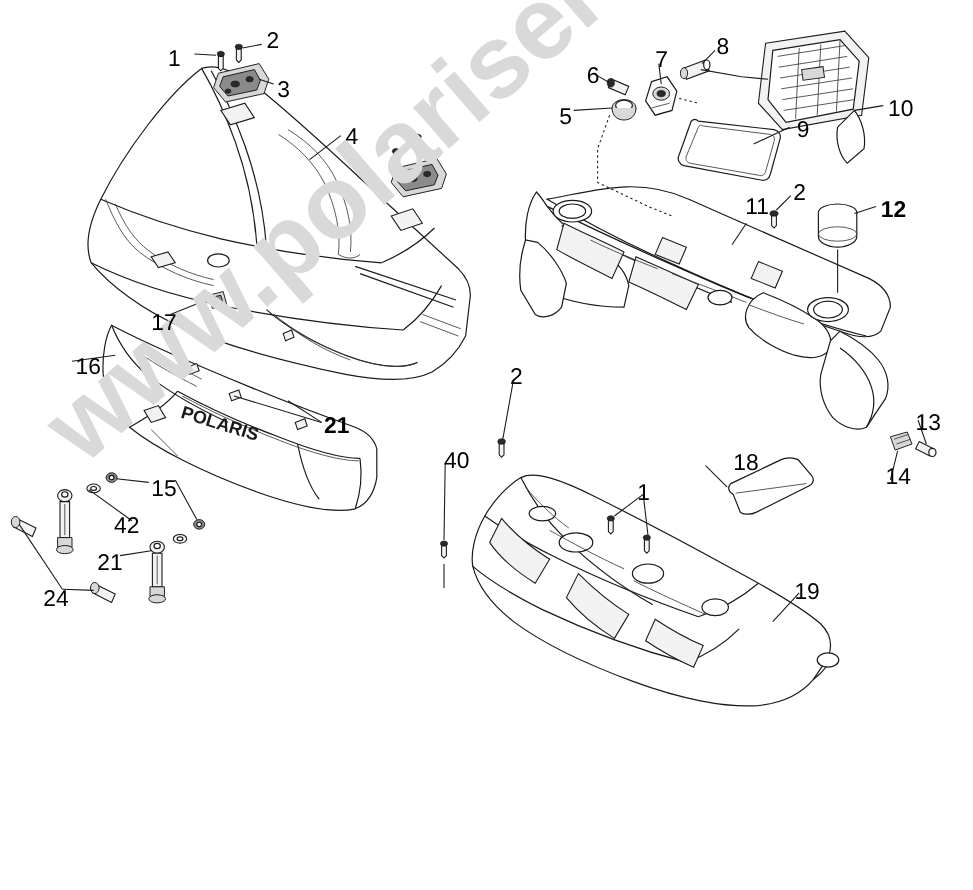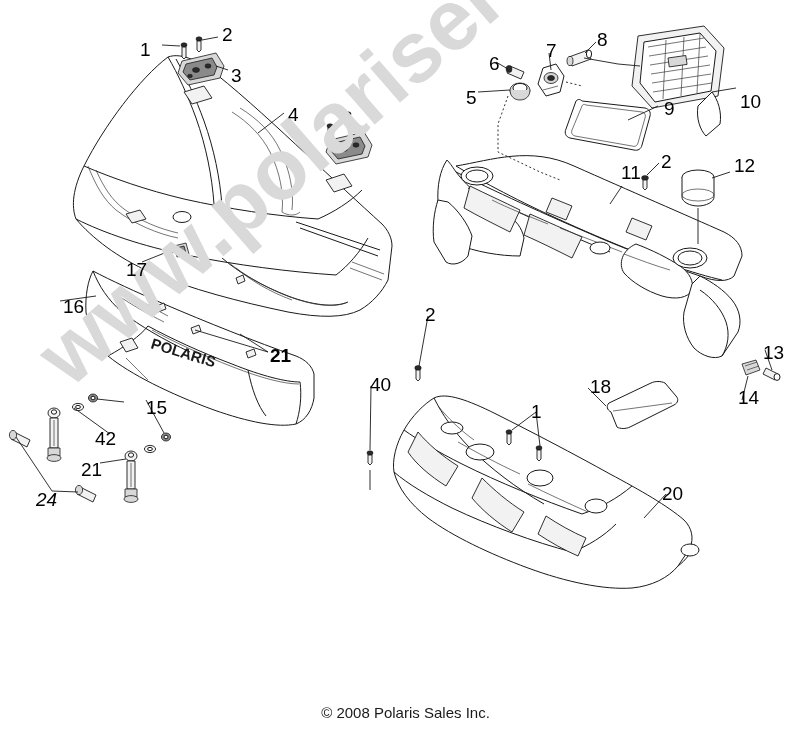--- a/index.html
+++ b/index.html
@@ -421,34 +421,33 @@
 
   <div class="callout-label" style="left:140px; top:40px;">1</div>
   <div class="callout-label" style="left:222px; top:25px;">2</div>
   <div class="callout-label" style="left:231px; top:66px;">3</div>
   <div class="callout-label" style="left:288px; top:105px;">4</div>
   <div class="callout-label" style="left:466px; top:88px;">5</div>
   <div class="callout-label" style="left:489px; top:54px;">6</div>
   <div class="callout-label" style="left:546px; top:41px;">7</div>
   <div class="callout-label" style="left:597px; top:30px;">8</div>
   <div class="callout-label" style="left:664px; top:99px;">9</div>
-  <div class="callout-label" style="left:740px; top:92px;">10</div>
+  <div class="callout-label" style="left:740px; top:82px;">10</div>
   <div class="callout-label" style="left:621px; top:163px;text-align:center;">11</div>
   <div class="callout-label" style="left:661px; top:152px;">2</div>
-  <div class="callout-label" style="left:734px; top:156px;">12</div>
+  <div class="callout-label" style="left:734px; top:166px;font-weight:bold;">12</div>
   <div class="callout-label" style="left:763px; top:343px;">13</div>
   <div class="callout-label" style="left:738px; top:388px;">14</div>
-  <div class="callout-label" style="left:126px; top:398px;margin-left:20px;">15</div>
+  <div class="callout-label" style="left:126px; top:398px;">15</div>
   <div class="callout-label" style="left:63px;  top:297px;">16</div>
   <div class="callout-label" style="left:126px; top:260px;">17</div>
-  <div class="callout-label" style="left:590px; top:377px;">18</div>
-  <div class="callout-label" style="left:662px; top:484px;">20</div>
+  <div class="callout-label" style="left:611px; top:377px;">18</div>
+  <div class="callout-label" style="left:662px; top:484px;">19</div>
   <div class="callout-label" style="left:370px; top:375px;">40</div>
   <div class="callout-label" style="left:270px; top:346px;font-weight:bold;">21</div>
   <div class="callout-label" style="left:95px;  top:429px;">42</div>
   <div class="callout-label" style="left:81px;  top:460px;">21</div>
-  <div class="callout-label" style="left:36px;  top:490px;font-style:italic;">24</div>
+  <div class="callout-label" style="left:36px;  top:490px;">24</div>
   <div class="callout-label" style="left:531px; top:402px;">1</div>
   <div class="callout-label" style="left:425px; top:305px;">2</div>
 
-  <div id="copyright">© 2008 Polaris Sales Inc.</div>
 
 </div>
 
 </body></html>

